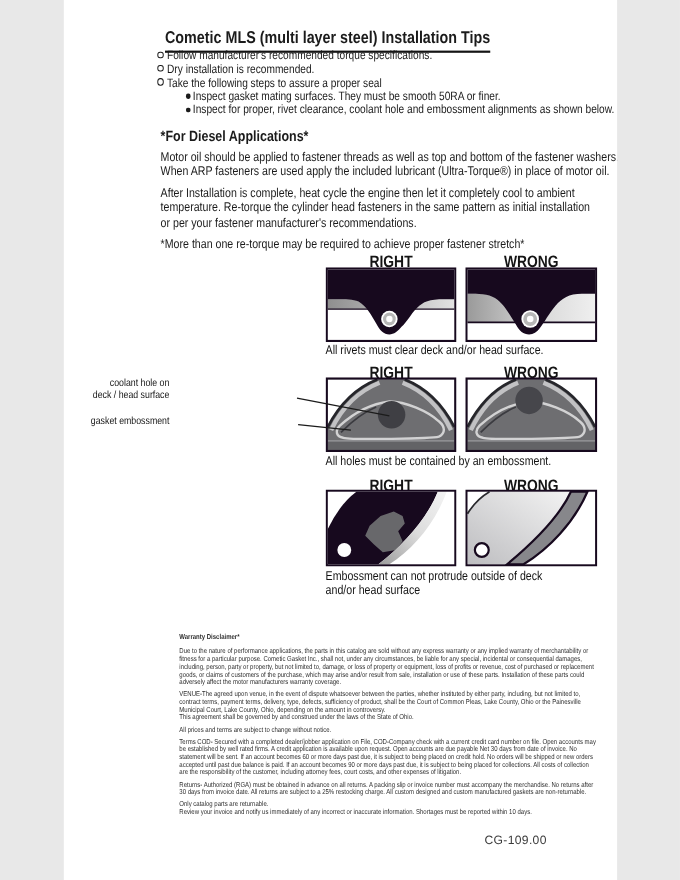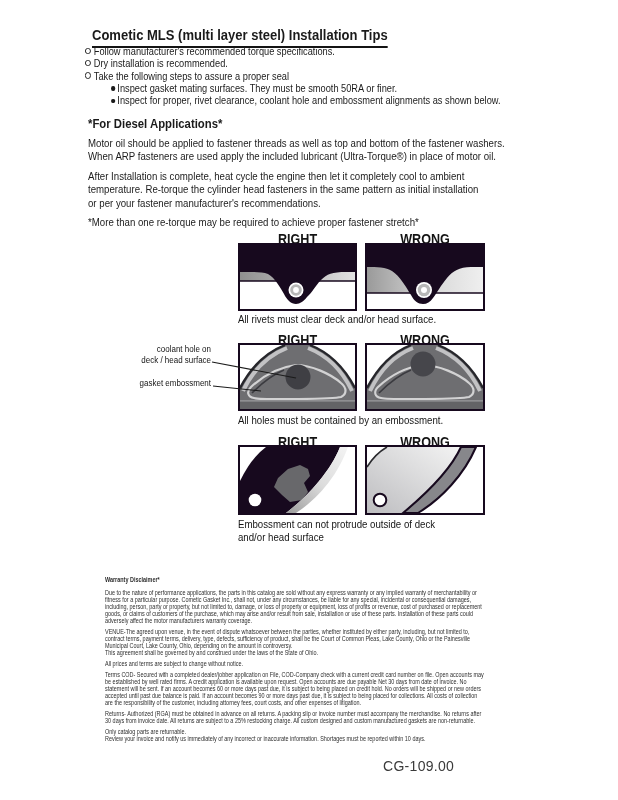--- a/index.html
+++ b/index.html
@@ -1,17 +1,17 @@
 <!DOCTYPE html>
 <html><head>
 <meta charset="utf-8">
 <style>
   html,body{margin:0;padding:0;background:#e8e8e8;}
   .page{
-    position:relative;width:618px;height:800px;background:#ffffff;
+    position:relative;width:503px;height:800px;background:#ffffff;
     font-family:"Liberation Sans","DejaVu Sans",sans-serif;color:#1b1b1b;
     overflow:hidden;margin:0 auto;
   }
   .hx{transform:scaleX(0.84);transform-origin:0 0;}
   .pre{white-space:pre-line;}
 
   .title{
     position:absolute;left:92px;top:26px;font-size:15.5px;font-weight:bold;
     white-space:nowrap;
   }
@@ -52,21 +52,21 @@
 
   .warranty{
     position:absolute;left:105px;top:576px;width:478px;
     font-size:6.5px;line-height:7px;color:#2e2e2e;
     transform:scaleX(0.84);transform-origin:0 0;
   }
   .warranty h3{font-size:6.5px;font-weight:bold;margin:0 0 6px 0;}
   .warranty p{margin:0 0 4px 0;}
 
   .code{
-    position:absolute;left:383px;top:758px;font-size:14px;color:#3a3a3a;letter-spacing:.3px;text-align:center;
+    position:absolute;left:383px;top:758px;font-size:11px;color:#3a3a3a;letter-spacing:.3px;text-align:center;
   }
 </style>
 </head>
 <body>
 
 <div class="page">
 
   <div class="title hx">
     <span class="t-inner">Cometic MLS (multi layer steel) Installation Tips</span>
   </div>

